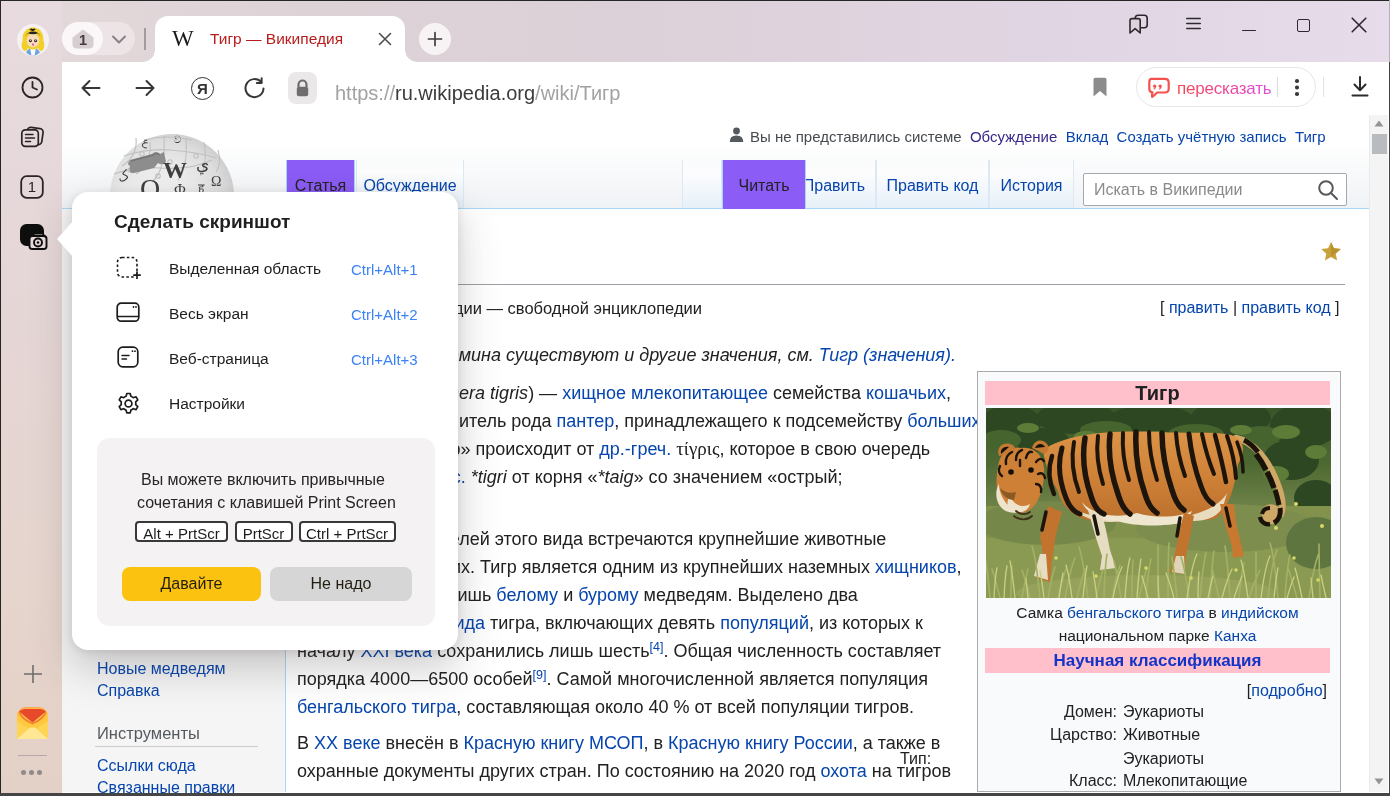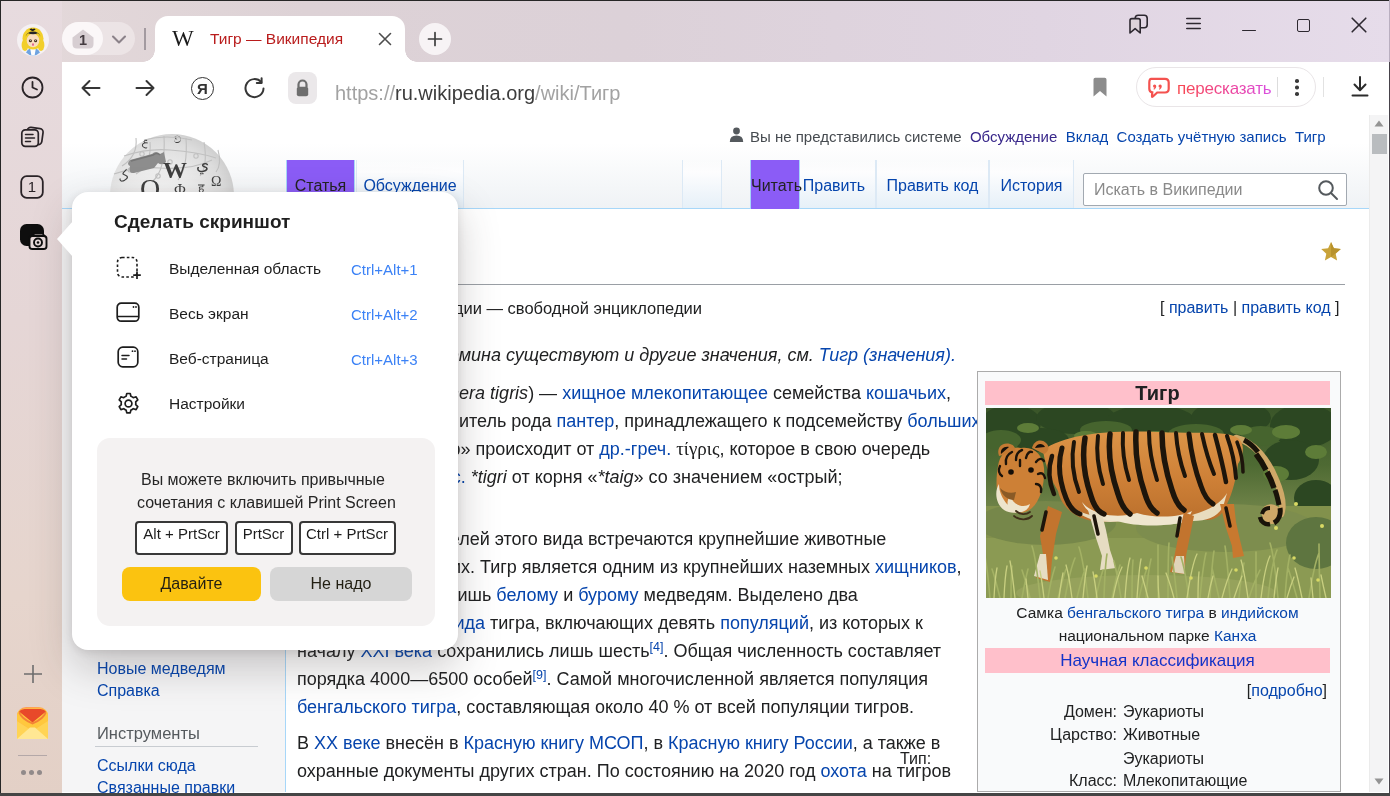--- a/index.html
+++ b/index.html
@@ -13,21 +13,21 @@
 #toolbar{left:62px;top:62px;width:1328px;height:53px;background:#fff;border-radius:14px 14px 0 0}
 #tab{left:155px;top:16px;width:250px;height:46px;background:#fff;border-radius:13px 13px 0 0}
 #tab:before{content:'';position:absolute;left:-12px;bottom:0;width:12px;height:12px;background:radial-gradient(circle at 0 0,rgba(0,0,0,0) 0 11.5px,#fff 12px)}
 #tab:after{content:'';position:absolute;right:-12px;bottom:0;width:12px;height:12px;background:radial-gradient(circle at 100% 0,rgba(0,0,0,0) 0 11.5px,#fff 12px)}
 #cntpill{left:62px;top:22px;width:73px;height:33px;border-radius:16.5px;background:rgba(244,236,239,.6)}
 #cntpill .seg{position:absolute;left:0;top:0;width:41px;height:33px;border-radius:16.5px;background:rgba(252,248,250,.92)}
 .edge{background:#262626}
 #popup{left:72px;top:192px;width:386px;height:458px;background:#fff;border-radius:16px;box-shadow:0 18px 40px rgba(60,50,50,.25),0 2px 8px rgba(60,50,50,.12);z-index:30}
 #poparrow{z-index:31;left:57px;top:221px;width:0;height:0;border-top:18px solid transparent;border-bottom:18px solid transparent;border-right:16px solid #fff}
 #graybox{left:97px;top:438px;width:338px;height:188px;background:#f4f2f2;border-radius:13px;z-index:31}
-.key{position:absolute;height:34px;border:2px solid #383838;border-radius:4px;background:#fff;z-index:31;font-size:15px;color:#1c1c1c;text-align:center;line-height:21.5px}
+.key{position:absolute;height:21px;border:2px solid #383838;border-radius:4px;background:#fff;z-index:31;font-size:15px;color:#1c1c1c;text-align:center;line-height:21.5px}
 .pbtn{position:absolute;top:567px;height:34px;border-radius:8px;z-index:31;font-size:16px;color:#221f12;text-align:center;line-height:34px}
 .ptxt{position:absolute;z-index:31;color:#1f1f1f}
 .wikibg{left:62px;top:115px;width:1310px;height:94px;background:linear-gradient(180deg,#ffffff 30%,#eff2f5 100%)}
 .wsb{left:62px;top:209px;width:223px;height:583px;background:#f5f5f6}
 .wcontent{left:285px;top:209px;width:1087px;height:583px;background:#fff;border-left:1px solid #a7d7f9}
 .tabline{left:62px;top:207.5px;width:1310px;height:1.5px;background:#a7d7f9}
 .wtab{position:absolute;top:160px;height:47.5px;background:linear-gradient(180deg,rgba(255,255,255,0) 0%,#fdfdfe 25%,#e6f0f8 100%);border-left:1px solid #dce9f5;border-right:1px solid #dce9f5;font-size:16px;text-align:center;line-height:52px}
 .wtabsel{position:absolute;top:160px;height:49px;background:#8b5cf6;border-left:1px solid #a7d7f9;border-right:1px solid #a7d7f9;font-size:16px;color:#222;text-align:center;line-height:52px;z-index:2}
 .srch{left:1083px;top:173px;width:264px;height:33px;background:#fff;border:1px solid #a2a9b1;border-radius:2px}
 .ibx{left:977px;top:371px;width:364px;height:421px;background:#f9fafb;border:1px solid #ababab}
@@ -217,21 +217,21 @@
 <svg class="abs" style="left:729px;top:127px;z-index:1" width="15" height="15" viewBox="0 0 15 15">
     <circle cx="7.5" cy="4" r="3.4" fill="#54595d"></circle>
     <path d="M.8 15 Q.8 8.6 7.5 8.6 Q14.2 8.6 14.2 15 Z" fill="#54595d"></path>
   </svg>
 <div class="abs nw" style="left:750px;top:128px;font-size:15px;color:#464b50;z-index:1">Вы не представились системе&nbsp;&nbsp;<span class="vi">Обсуждение</span>&nbsp;&nbsp;<span class="bl">Вклад</span>&nbsp;&nbsp;<span class="bl">Создать учётную запись</span>&nbsp;&nbsp;<span class="bl">Тигр</span></div>
 
 <div class="abs wtabsel" style="left:286px;width:69px;color:#222">Статья</div>
 <div class="abs wtab bl" style="left:356px;width:108px">Обсуждение</div>
 
 <div class="abs wtab" style="left:682px;width:40px"></div>
-<div class="abs wtabsel" style="left:750px;width:50px">Читать</div>
+<div class="abs wtabsel" style="left:722px;width:84px">Читать</div>
 <div class="abs wtab bl" style="left:792px;width:84px">Править</div>
 <div class="abs wtab bl" style="left:876px;width:113px">Править код</div>
 <div class="abs wtab bl" style="left:989px;width:85px">История</div>
 
 <div class="abs srch"></div>
 <div class="abs nw" style="left:1094px;top:181px;font-size:16px;color:#8a8a8a">Искать в Википедии</div>
 <svg class="abs" style="left:1317px;top:179px" width="22" height="22" viewBox="0 0 22 22">
     <circle cx="9" cy="9" r="6.8" fill="none" stroke="#54595d" stroke-width="2"></circle>
     <path d="M14 14 L20 20" stroke="#54595d" stroke-width="2" stroke-linecap="round"></path>
   </svg>
@@ -403,21 +403,21 @@
       <circle cx="205" cy="170" r="1.8"></circle>
       <circle cx="110" cy="168" r="1.8"></circle>
       <circle cx="332" cy="172" r="1.8"></circle>
       <circle cx="290" cy="120" r="2"></circle>
       <circle cx="310" cy="96" r="2"></circle>
       <circle cx="336" cy="118" r="2"></circle>
     </g>
 </svg>
 <div class="abs cap" style="top:604px"><span>Самка </span><span class="bl">бенгальского тигра</span> в <span class="bl">индийском</span></div>
 <div class="abs cap" style="top:626.5px">национальном парке <span class="bl">Канха</span></div>
-<div class="abs pink" style="top:647.5px;height:25.5px;font-size:17px;font-weight:normal;line-height:25.5px"><span style="color:#1433c8">Научная классификация</span></div>
+<div class="abs pink" style="top:647.5px;height:25.5px;font-size:17px;font-weight:bold;line-height:25.5px"><span style="color:#1433c8">Научная классификация</span></div>
 <div class="abs irow" style="left:1160px;top:682px;width:167px;text-align:right">[<span class="bl">подробно</span>]</div>
 <div class="abs irow" style="left:900px;top:702.5px;width:217px;text-align:right">Домен:</div>
 <div class="abs irow bl" style="left:1123px;top:702.5px">Эукариоты</div>
 <div class="abs irow" style="left:900px;top:726px;width:217px;text-align:right">Царство:</div>
 <div class="abs irow bl" style="left:1123px;top:726px">Животные</div>
 <div class="abs irow" style="left:900px;top:749.5px;width:217px;">Тип:</div>
 <div class="abs irow bl" style="left:1123px;top:749.5px">Эукариоты</div>
 <div class="abs irow" style="left:900px;top:771.5px;width:217px;text-align:right">Класс:</div>
 <div class="abs irow bl" style="left:1123px;top:771.5px">Млекопитающие</div>
 

